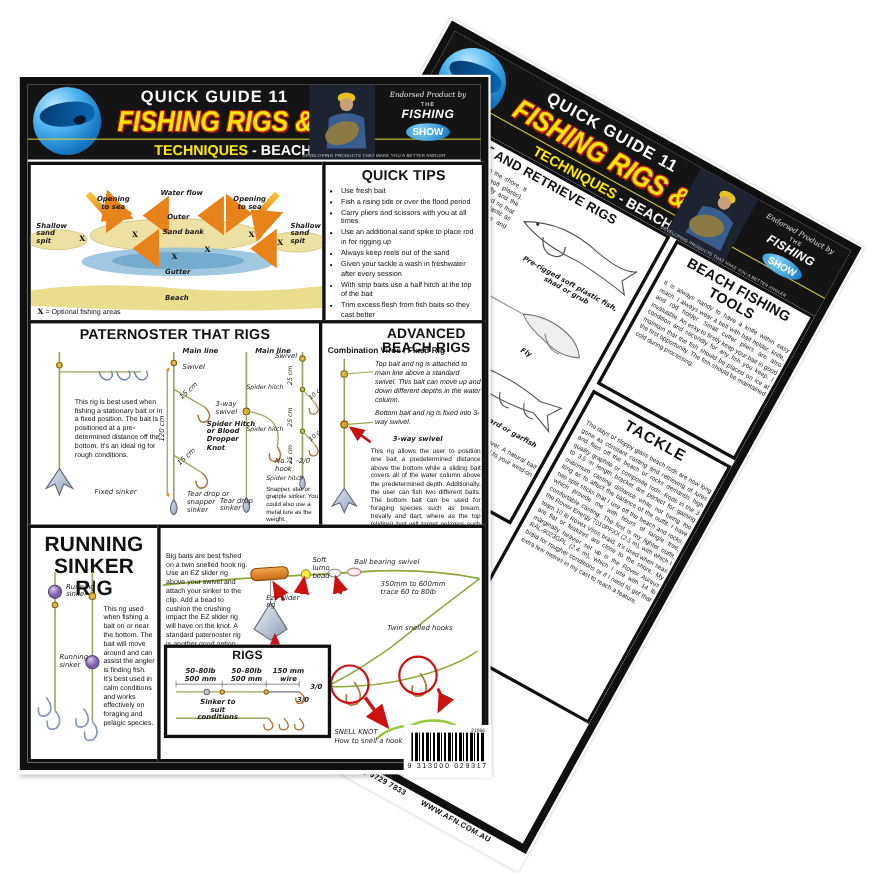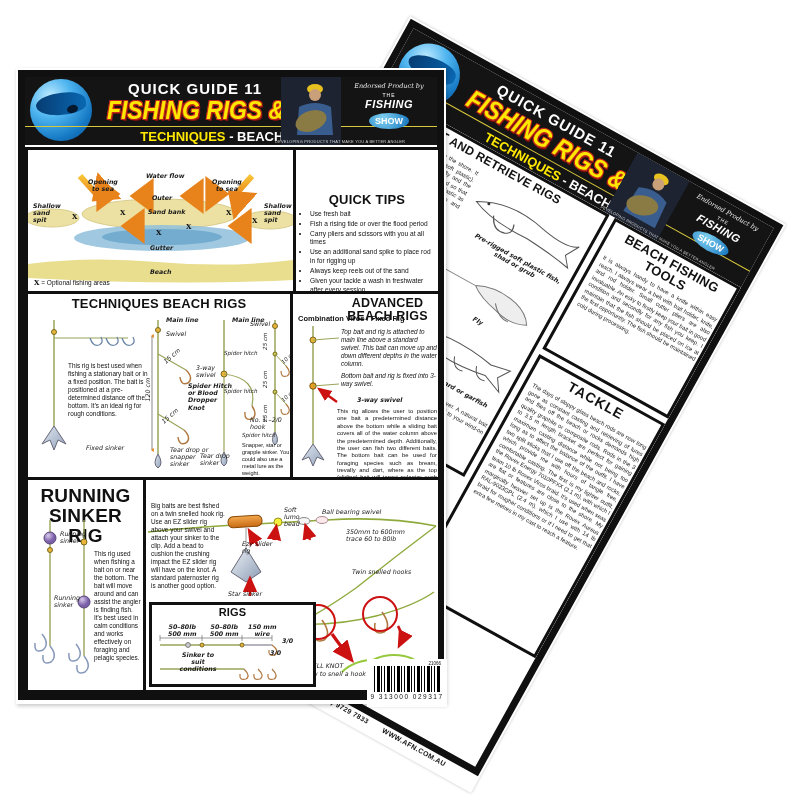--- a/index.html
+++ b/index.html
@@ -246,38 +246,38 @@
           <div class="xmark" style="left:158px;top:72px;">X</div>
           <div class="xmark" style="left:198px;top:58px;">X</div>
           <div class="xmark" style="left:224px;top:66px;">X</div>
           <div style="position:absolute;left:6px;top:128px;font-size:6.5px;">
             <span class="xmark" style="position:static;">X</span>
             <span>=  Optional fishing areas</span>
           </div>
         </div>
 
         <div class="sec" style="left:268px;top:70px;width:148px;height:147px;">
-          <div class="sec-title" style="font-size:13px;margin-top:40px;">QUICK TIPS</div>
+          <div class="sec-title" style="font-size:13px;">QUICK TIPS</div>
           <ul class="tips">
               <li>Use fresh bait</li>
               <li>Fish a rising tide or over the flood period</li>
               <li>Carry pliers and scissors with you at all times</li>
               <li>Use an additional sand spike to place rod in for rigging up</li>
               <li>Always keep reels out of the sand</li>
               <li>Given your tackle a wash in freshwater after every session</li>
               <li>With strip baits use a half hitch at the top of the bait</li>
               <li>Trim excess flesh from fish baits so they cast better</li>
               <li>Whole fish baits can be secured with a half hitch around the tail</li>
               <li>Soft baits can be secured with dental floss, cotton or bait mate (around the bait)</li>
               <li>Use a firm, fluent casting action when fishing soft baits (so as not to lose the bait on the cast)</li>
             </ul>
         </div>
 
         <div class="sec" style="left:0;top:214px;width:268px;height:189px;">
-          <div class="sec-title" style="font-size:13px;">TECHNIQUES BEACH RIGS</div>
+          <div class="sec-title" style="font-size:13px;">PATERNOSTER THAT RIGS</div>
           <svg style="position:absolute;left:0;top:20px;" width="262" height="162">
             <defs>
               <linearGradient id="sink" x1="0" y1="0" x2="1" y2="1">
                 <stop offset="0" stop-color="#dfe6f0"></stop>
                   <stop offset="1" stop-color="#93a3bb"></stop>
               </linearGradient>
             </defs>
 
             <line x1="26" y1="6" x2="26" y2="112" stroke="#9aa45a" stroke-width="1.5"></line>
             <circle cx="26" cy="18" r="2.5" fill="#e8b53a" stroke="#7a6a20"></circle>
@@ -431,21 +431,21 @@
           <div class="txt" style="left:5px;top:22px;width:74px;text-align:left;">Big baits are best fished on a twin snelled hook rig. Use an EZ slider rig above your swivel and attach your sinker to the clip. Add a bead to cushion the crushing impact the EZ slider rig will have on the knot. A standard paternoster rig is another good option.</div>
           <div class="lbl" style="left:138px;top:26px;width:30px;">Soft lumo bead</div>
           <div class="lbl" style="left:96px;top:60px;width:34px;">Ezy slider rig</div>
           <div class="lbl" style="left:176px;top:28px;width:80px;">Ball bearing swivel</div>
           <div class="lbl" style="left:200px;top:48px;width:66px;">350mm to 600mm trace 60 to 80lb</div>
           <div class="lbl" style="left:82px;top:110px;">Star sinker</div>
           <div class="lbl" style="left:206px;top:88px;width:70px;">Twin snelled hooks</div>
           <div class="lbl" style="left:158px;top:182px;font-style:italic;">SNELL KNOT</div>
           <div class="lbl" style="left:158px;top:190px;">How to snell a hook</div>
 
-          <div class="sec" style="left:3px;top:122px;width:167px;height:85px;border-width:3px;">
+          <div class="sec" style="left:3px;top:106px;width:152px;height:85px;border-width:3px;">
             <div class="sec-title" style="font-size:11px;padding:2px 0 0;">RIGS</div>
             <svg style="position:absolute;left:0;top:16px;" width="146" height="62">
               <line x1="8" y1="24" x2="50" y2="24" stroke="#9aa45a" stroke-width="1.3"></line>
               <line x1="50" y1="24" x2="90" y2="24" stroke="#9aa45a" stroke-width="1.3"></line>
               <line x1="90" y1="24" x2="120" y2="24" stroke="#778" stroke-width="1.1"></line>
               <circle cx="50" cy="24" r="2" fill="#e8b53a" stroke="#7a6a20"></circle>
               <circle cx="90" cy="24" r="2" fill="#e8b53a" stroke="#7a6a20"></circle>
               <circle cx="36" cy="24" r="2.4" fill="#ccc" stroke="#777"></circle>
               <path d="M120 24 q8 6 3 10 q-7 2 -6 -5" fill="none" stroke="#b07840" stroke-width="1.2"></path>
               <line x1="8" y1="14" x2="8" y2="20" stroke="#555" stroke-width=".6"></line>

